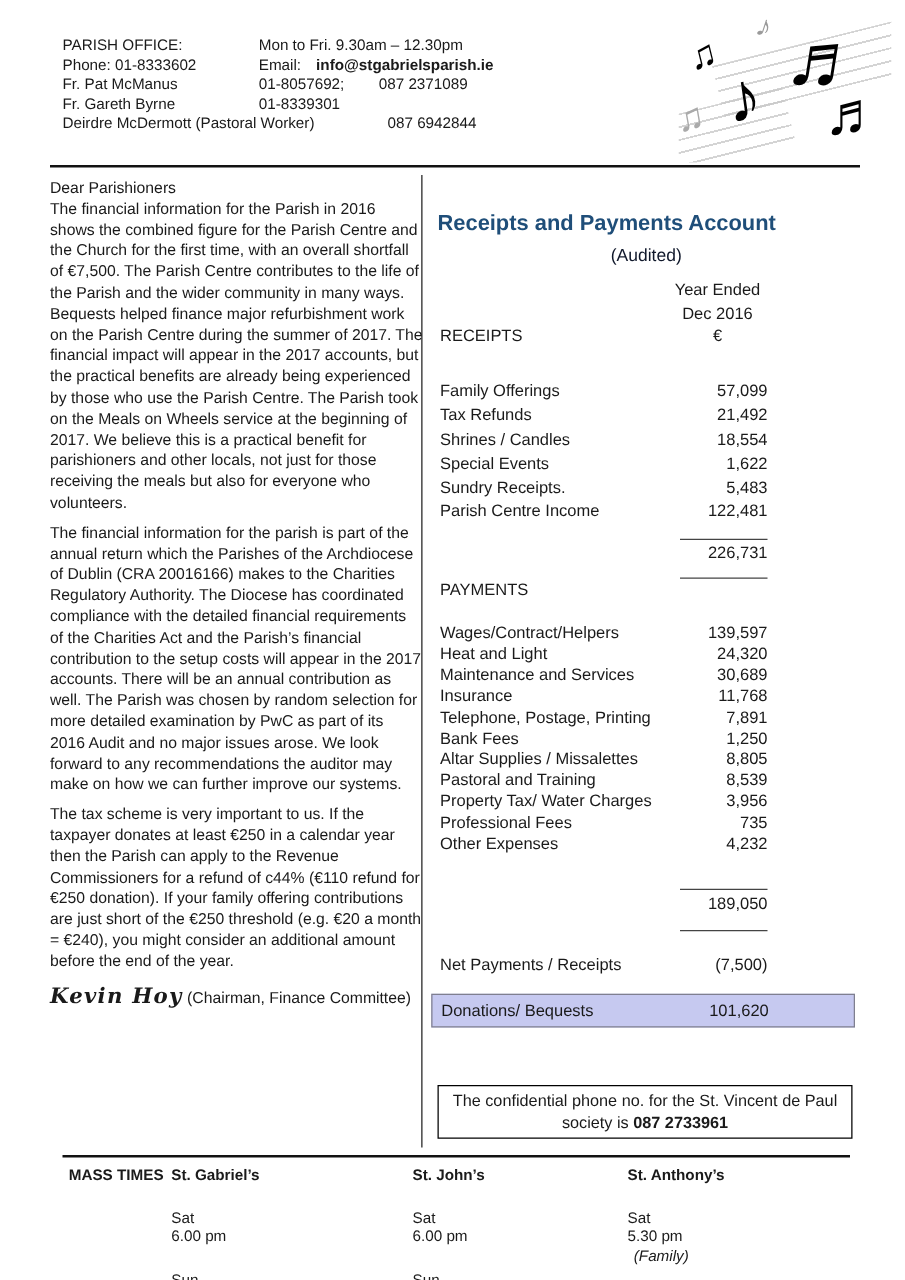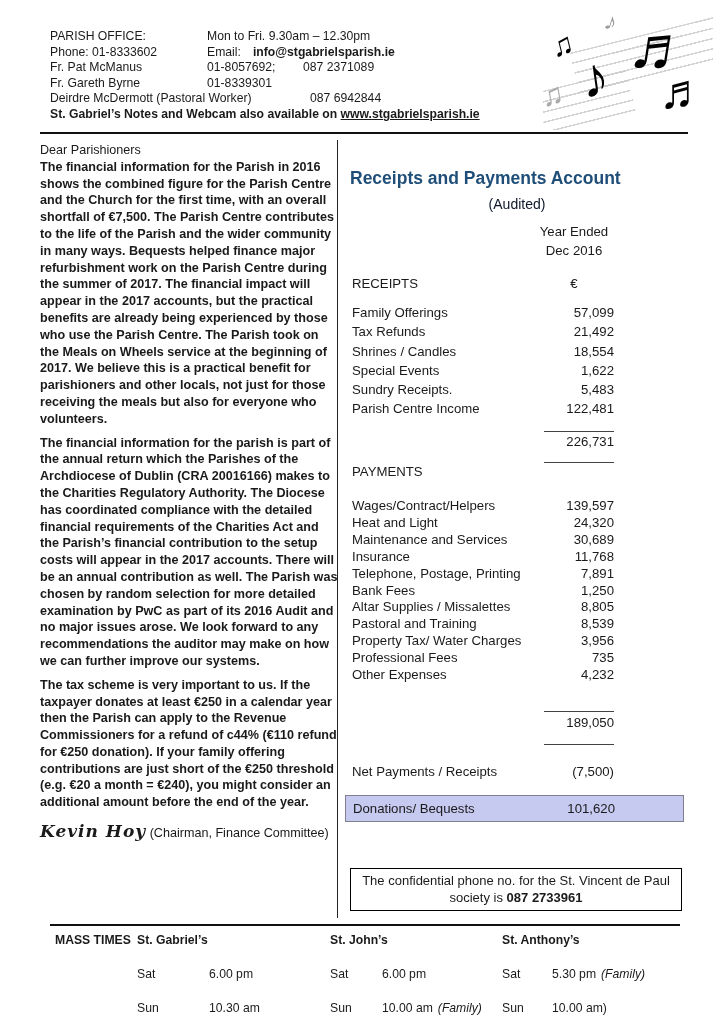--- a/index.html
+++ b/index.html
@@ -27,36 +27,36 @@
     background:repeating-linear-gradient(#c9c9c9 0 1.5px, transparent 1.5px 10px); opacity:.8; }
   .staff.s1 { left:30px; top:28px; }
   .staff.s2 { left:-30px; top:78px; width:120px; }
   .mnote { position:absolute; line-height:1; }
 
   
   .vdivider { position:absolute; left:337px; top:140px; height:778px; width:0; border-left:1.6px solid #222; }
   .leftcol { position:absolute; left:40px; top:142px; width:298px; font-size:12.6px; line-height:16.8px; }
   .lc-title { color:#1F4E79; font-weight:bold; font-style:italic; font-size:14px; line-height:17.5px; text-align:center; margin-bottom:3px; }
   .lc-title sup { font-size:9px; }
-  .leftcol p { margin:0 0 7px 0;font-weight:bold; }
+  .leftcol p { margin:0 0 7px 0; }
   .salutation { margin:0; }
   .signature-row { margin-top:12px; }
   .sig-name { font-family:"DejaVu Serif","Liberation Serif",serif; font-style:italic; font-weight:bold; font-size:17px; letter-spacing:1px; }
   .sig-role { font-size:12.6px; }
 
   
   .rightcol { position:absolute; left:350px; top:0; width:334px; height:1024px; font-size:13.2px; }
   .acct-title { position:absolute; top:168px; left:0; width:334px; text-align:left; color:#1F4E79; font-weight:bold; font-size:17.5px; }
   .acct-sub { position:absolute; top:196px; left:0; width:334px; text-align:center; font-size:14px; color:#0f172a; }
   .arow { display:flex; align-items:center; }
   .arow .lbl { flex:1; }
   .arow .amt { width:80px; text-align:right; }
   .arow .head { width:80px; text-align:center; }
   .rows { width:264px; padding-left:2px; }
-  .hd1 { position:absolute; top:224px; } .hd2 { position:absolute; top:243px; } .hd3 { position:absolute; top:276px; }
+  .hd1 { position:absolute; top:224px; } .hd2 { position:absolute; top:243px; } .hd3 { position:absolute; top:261px; }
   .receipts-list { position:absolute; top:303px; line-height:19.3px; }
   .rule { width:70px; margin-left:auto; border-top:1.6px solid #444; height:0; }
   .r-rule1 { position:absolute; top:431px; left:194px; width:70px; }
   .r-total { position:absolute; top:434px; }
   .r-rule2 { position:absolute; top:462px; left:194px; width:70px; }
   .pay-label { position:absolute; top:464px; left:2px; }
   .payments-list { position:absolute; top:498px; line-height:16.9px; }
   .p-rule1 { position:absolute; top:711px; left:194px; width:70px; }
   .p-total { position:absolute; top:715px; }
   .p-rule2 { position:absolute; top:744px; left:194px; width:70px; }
@@ -64,21 +64,21 @@
   .donations-box { position:absolute; top:795px; left:-5px; width:339px; background:#c6c9f0; border:1px solid #7f7f8f; padding:5px 0 5px 7px; }
   .donations-box .arow { width:262px; }
   .conf-box { position:absolute; top:856px; left:0; width:332px; border:1.6px solid #000; padding:4px 6px; text-align:center; font-size:13px; line-height:16.5px;margin-top:12px; }
 
   
   .bottom-line { position:absolute; left:50px; top:924px; width:630px; height:0; border-top:2px solid #111; }
   .mass { position:absolute; left:55px; top:933px; display:flex; font-size:12.2px; line-height:15.2px; }
   .mt-label { width:82px; font-weight:bold; }
   .church { display:flex; flex-direction:column;gap:19px; }
   .church .cname { font-weight:bold; }
-  .church .mrow { display:flex; }
+  .church .mrow { display:flex;flex-direction:column; }
   .church .day { flex:none; }
   .c1 { width:193px; } .c1 .day { width:72px; }
   .c2 { width:172px; } .c2 .day { width:52px; }
   .c3 { width:180px; } .c3 .day { width:50px; }
   .mnote-txt { font-style:italic; margin-left:5px; }
 </style>
 </head>
 <body>
 
 <div class="page">
@@ -99,23 +99,20 @@
       <span>087 2371089</span>
     </div>
     <div class="hrow">
       <span class="hc1">Fr. Gareth Byrne</span>
       <span class="hp1">01-8339301</span>
       <span></span>
     </div>
     <div class="hrow">
       <span class="hc1w">Deirdre McDermott (Pastoral Worker)</span>
       <span>087 6942844</span>
-    </div>
-    <div class="hdr-notes">
-      <span>St. Gabriel’s Notes and Webcam also available on </span><span class="uline">www.stgabrielsparish.ie</span>
     </div>
   </div>
 
   <div class="music">
     <div class="staff s1"></div>
     <div class="staff s2"></div>
     <span class="mnote" style="left:86px;top:10px;font-size:64px;color:#000;transform:rotate(9deg)">♬</span>
     <span class="mnote" style="left:38px;top:44px;font-size:56px;color:#000;transform:rotate(-8deg)">♪</span>
     <span class="mnote" style="left:8px;top:24px;font-size:30px;color:#000;transform:rotate(-14deg)">♫</span>
     <span class="mnote" style="left:116px;top:62px;font-size:48px;color:#000">♬</span>

